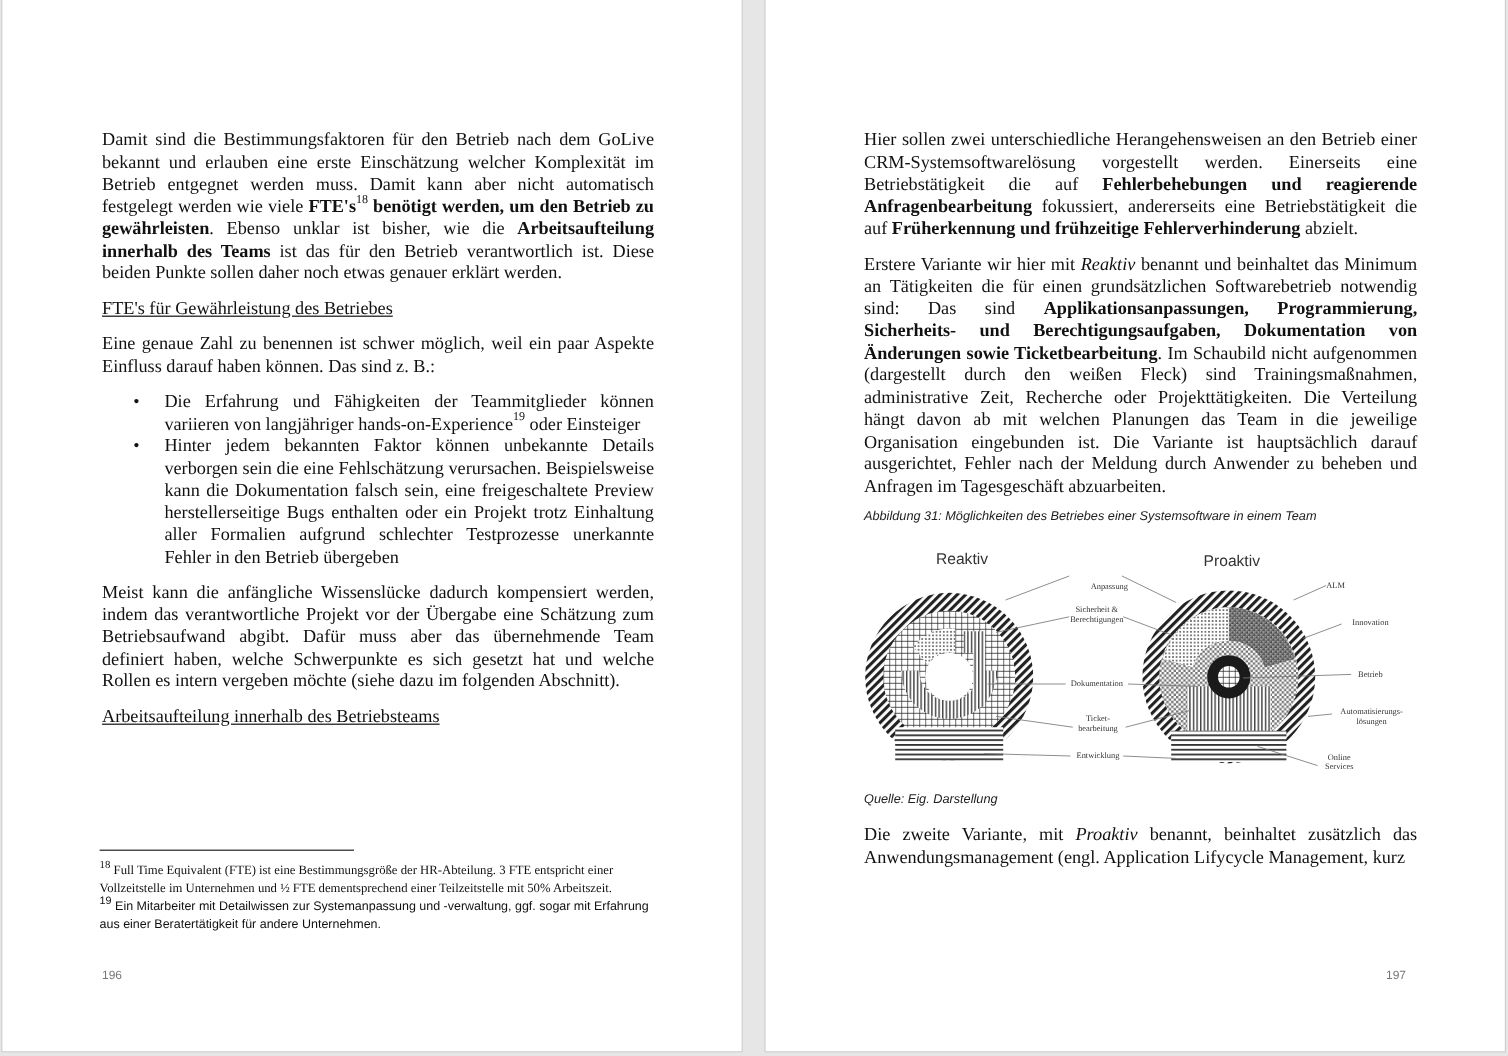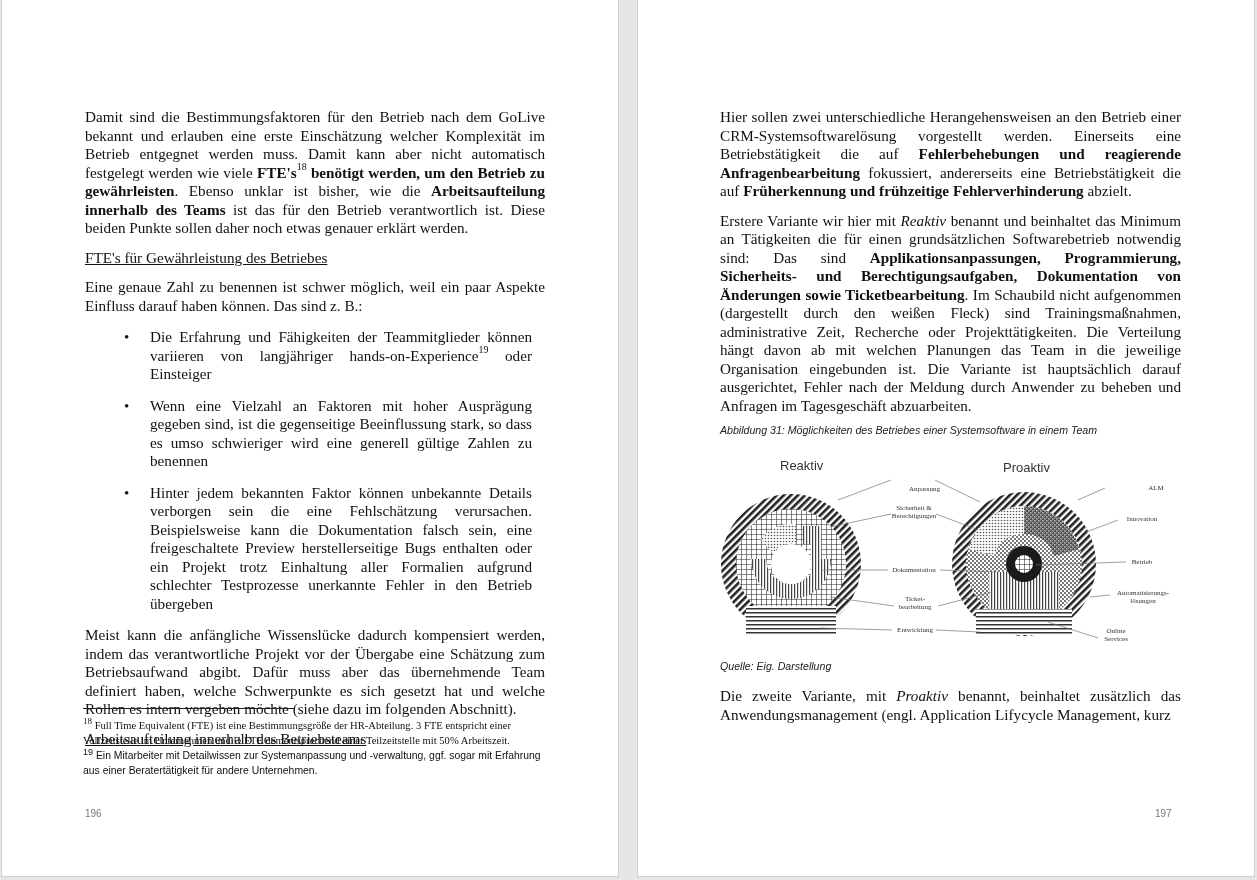--- a/index.html
+++ b/index.html
@@ -8,21 +8,21 @@
   .page { position:absolute; top:0; background:#fff; height:876px; box-shadow:0 0 0 1px #d0d0d0; }
   #page-left { left:2px; width:616px; }
   #page-right { left:638px; width:616px; }
   .body-text { position:absolute; font-family:"Liberation Serif", serif; font-size:15.2px; line-height:18.5px; text-align:justify; }
   .body-text p { margin:0 0 11px 0; }
   .heading-u { text-decoration:underline; margin:0 0 11px 0; }
   b { font-weight:bold; }
   i { font-style:italic; }
   sup { font-size:10px; line-height:0; position:relative; top:-1px; vertical-align:super; }
   ul.bullets { margin:0 0 11px 0; padding:0 0 0 52px; list-style:none; }
-  ul.bullets li { position:relative; margin:13px; }
+  ul.bullets li { position:relative; margin:0; }
   ul.bullets li::before { content:"•"; position:absolute; left:-26px; top:0; font-size:15px; }
   .fn-rule { position:absolute; left:83px; top:708px; width:212px; border-top:1px solid #222; }
   .footnotes { position:absolute; left:83px; top:718px; width:462px; font-size:10.6px; line-height:15px; }
   .fn1 { font-family:"Liberation Serif", serif; }
   .fn2 { font-family:"Liberation Sans", sans-serif; font-size:10.4px; }
   .fn-num { font-size:9px; vertical-align:super; line-height:0; }
   .page-num { position:absolute; top:808px; font-family:"Liberation Sans", sans-serif; font-size:10px; color:#777; }
   .caption { font-family:"Liberation Sans", sans-serif; font-style:italic; font-size:10.6px; color:#222; }
   .figure { position:absolute; left:718px; top:452px; width:470px; height:200px; }
   .fig-label { position:absolute; font-family:"Liberation Serif", serif; font-size:7px; color:#333; text-align:center; line-height:8px; }
@@ -66,21 +66,20 @@
 </svg>
 
 <div class="page" id="page-left"></div>
 
 <div class="body-text" style="left:85px; top:108px; width:460px;">
   <p><span>Damit sind die Bestimmungsfaktoren für den Betrieb nach dem GoLive bekannt und erlauben eine erste Einschätzung welcher Komplexität im Betrieb entgegnet werden muss. Damit kann aber nicht automatisch festgelegt werden wie viele </span><b>FTE's</b><sup>18</sup><b> benötigt werden, um den Betrieb zu gewährleisten</b><span>. Ebenso unklar ist bisher, wie die </span><b>Arbeitsaufteilung innerhalb des Teams</b><span> ist das für den Betrieb verantwortlich ist. Diese beiden Punkte sollen daher noch etwas genauer erklärt werden.</span></p>
   <div class="heading-u">FTE's für Gewährleistung des Betriebes</div>
   <p>Eine genaue Zahl zu benennen ist schwer möglich, weil ein paar Aspekte Einfluss darauf haben können. Das sind z. B.:</p>
   <ul class="bullets">
     <li><span>Die Erfahrung und Fähigkeiten der Teammitglieder können variieren von langjähriger hands-on-Experience</span><sup>19</sup><span> oder Einsteiger</span></li>
-    <li><span>Wenn eine Vielzahl an Faktoren mit hoher Ausprägung gegeben sind, ist die gegenseitige Beeinflussung stark, so dass es umso schwieriger wird eine generell gültige Zahlen zu benennen</span></li>
     <li><span>Hinter jedem bekannten Faktor können unbekannte Details verborgen sein die eine Fehlschätzung verursachen. Beispielsweise kann die Dokumentation falsch sein, eine freigeschaltete Preview herstellerseitige Bugs enthalten oder ein Projekt trotz Einhaltung aller Formalien aufgrund schlechter Testprozesse unerkannte Fehler in den Betrieb übergeben</span></li>
   </ul>
   <p>Meist kann die anfängliche Wissenslücke dadurch kompensiert werden, indem das verantwortliche Projekt vor der Übergabe eine Schätzung zum Betriebsaufwand abgibt. Dafür muss aber das übernehmende Team definiert haben, welche Schwerpunkte es sich gesetzt hat und welche Rollen es intern vergeben möchte (siehe dazu im folgenden Abschnitt).</p>
   <div class="heading-u">Arbeitsaufteilung innerhalb des Betriebsteams</div>
 </div>
 
 <div class="fn-rule"></div>
 <div class="footnotes">
   <div class="fn1"><span class="fn-num">18</span><span> Full Time Equivalent (FTE) ist eine Bestimmungsgröße der HR-Abteilung. 3 FTE entspricht einer Vollzeitstelle im Unternehmen und ½ FTE dementsprechend einer Teilzeitstelle mit 50% Arbeitszeit.</span></div>
   <div class="fn2"><span class="fn-num">19</span><span> Ein Mitarbeiter mit Detailwissen zur Systemanpassung und -verwaltung, ggf. sogar mit Erfahrung aus einer Beratertätigkeit für andere Unternehmen.</span></div>
@@ -140,21 +139,21 @@
   </svg>
   <div class="fig-title" style="left:62px; top:6px;">Reaktiv</div>
   <div class="fig-title" style="left:285px; top:8px;">Proaktiv</div>
 
   <div class="fig-label" style="left:172px; top:33px; width:50px;text-align:right;">Anpassung</div>
   <div class="fig-label" style="left:168px; top:52px; width:56px;"><span>Sicherheit &amp;</span><br><span>Berechtigungen</span></div>
   <div class="fig-label" style="left:166px; top:114px; width:60px;">Dokumentation</div>
   <div class="fig-label" style="left:172px; top:143px; width:50px;"><span>Ticket-</span><br><span>bearbeitung</span></div>
   <div class="fig-label" style="left:172px; top:174px; width:50px;">Entwicklung</div>
 
-  <div class="fig-label" style="left:380px; top:32px; width:30px;margin-left:43px;">ALM</div>
+  <div class="fig-label" style="left:380px; top:32px; width:30px;">ALM</div>
   <div class="fig-label" style="left:400px; top:63px; width:48px;">Innovation</div>
   <div class="fig-label" style="left:404px; top:106px; width:40px;">Betrieb</div>
   <div class="fig-label" style="left:390px; top:137px; width:70px;"><span>Automatisierungs-</span><br><span>lösungen</span></div>
   <div class="fig-label" style="left:378px; top:175px; width:40px;"><span>Online</span><br><span>Services</span></div>
 </div>
 
 <div class="caption" style="position:absolute; left:720px; top:660px;">Quelle: Eig. Darstellung</div>
 
 <div class="body-text" style="left:720px; top:687px; width:461px;">
   <p><span>Die zweite Variante, mit </span><i>Proaktiv</i><span> benannt, beinhaltet zusätzlich das Anwendungsmanagement (engl. Application Lifycycle Management, kurz</span></p>

